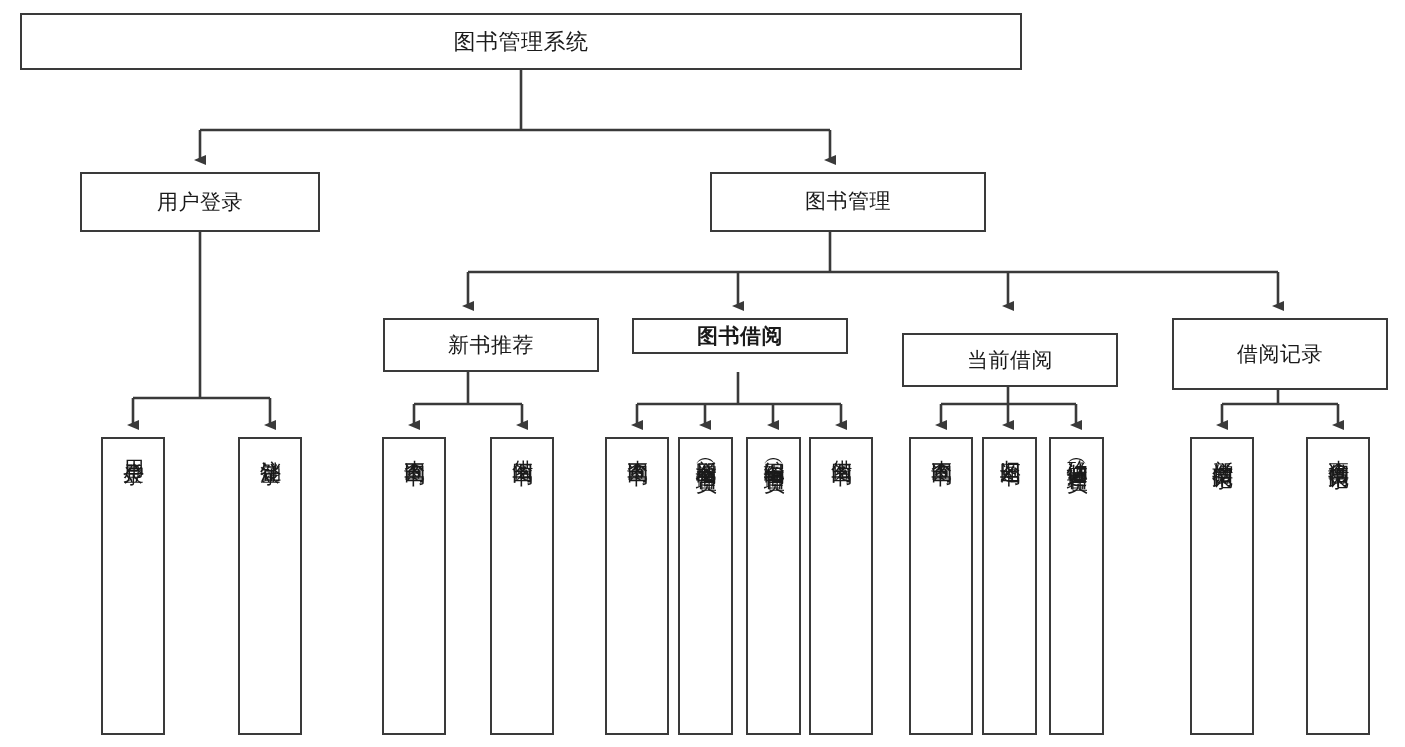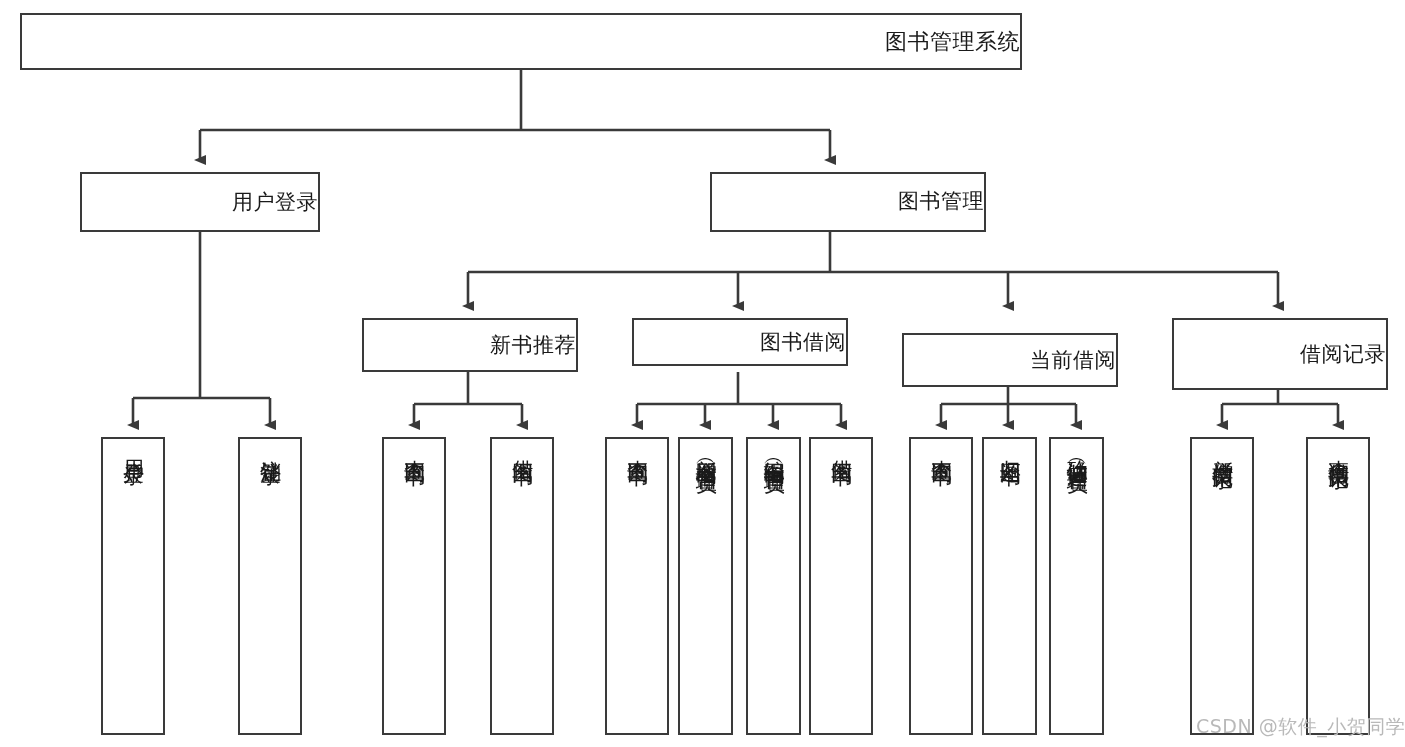--- a/index.html
+++ b/index.html
@@ -26,21 +26,21 @@
     height: 747px;
     pointer-events: none;
   }
   .node {
     position: absolute;
     box-sizing: border-box;
     background: #ffffff;
     border: 2px solid #3a3a3a;
     display: flex;
     align-items: center;
-    justify-content: flex-end;
+    justify-content: center;
     color: #1a1a1a;
     z-index: 2;
   }
   .node .label {
     display: block;
     text-align: center;
     letter-spacing: 0.5px;
     white-space: nowrap;
   }
   
@@ -134,25 +134,25 @@
   </div>
 
   <div class="node h" style="left:80px; top:172px; width:240px; height:60px;">
     <span class="label">用户登录</span>
   </div>
 
   <div class="node h" style="left:710px; top:172px; width:276px; height:60px;font-family:Liberation Mono, monospace;">
     <span class="label">图书管理</span>
   </div>
 
-  <div class="node h" style="left:362px; top:318px; width:216px; height:54px;">
+  <div class="node h" style="left:383px; top:318px; width:216px; height:54px;">
     <span class="label">新书推荐</span>
   </div>
 
-  <div class="node h" style="left:632px; top:318px; width:216px; height:48px;">
+  <div class="node h" style="left:632px; top:318px; width:216px; height:36px;font-weight:bold;">
     <span class="label">图书借阅</span>
   </div>
 
   <div class="node h" style="left:902px; top:318px; width:216px; height:54px;margin-top:15px;">
     <span class="label">当前借阅</span>
   </div>
 
   <div class="node h" style="left:1172px; top:318px; width:216px; height:72px;">
     <span class="label">借阅记录</span>
   </div>
@@ -202,15 +202,14 @@
   </div>
 
   <div class="node v" style="left:1190px; top:437px; width:64px; height:298px;">
     <span class="label">新增借阅记录</span>
   </div>
 
   <div class="node v" style="left:1306px; top:437px; width:64px; height:298px;">
     <span class="label">查询借阅记录</span>
   </div>
 
-  <div class="watermark" style="left:1196px; top:714px;">CSDN @软件_小贺同学</div>
 
 </div>
 
 </body></html>

